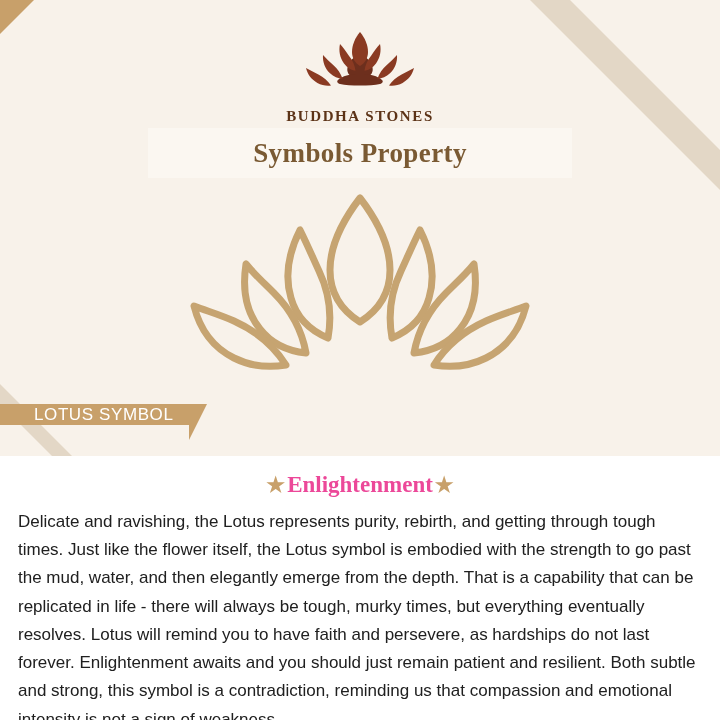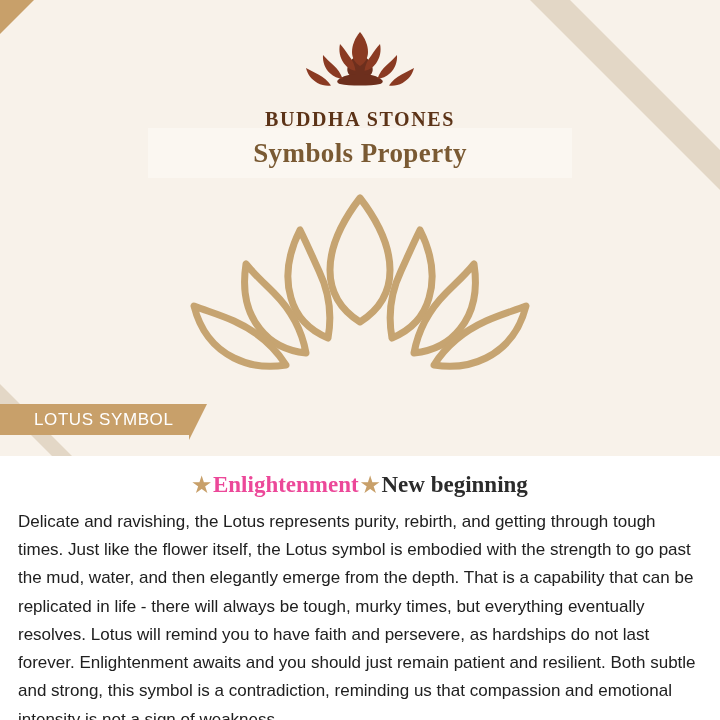--- a/index.html
+++ b/index.html
@@ -70,21 +70,21 @@
     text-align: center;
   }
   .brand-logo {
     display: block;
     margin: 0 auto;
     width: 164px;
     height: 80px;
   }
   .brand-name {
     margin-top: 4px;
-    font-size: 20px;
+    font-size: 15px;
     letter-spacing: 1.6px;
     font-weight: bold;
     color: #5c3317;
     font-family: "Liberation Serif", serif;
   }
 
   
   .title-banner {
     position: absolute;
     top: 128px;
@@ -113,21 +113,21 @@
     transform: translateX(-50%);
     width: 420px;
     height: 220px;
   }
 
   
   .symbol-tag {
     position: absolute;
     top: 404px;
     left: 0;
-    height: 31px;
+    height: 21px;
     background: #c8a06a;
     color: #ffffff;
     font-size: 17px;
     letter-spacing: 0.6px;
     display: flex;
     align-items: center;
     padding-left: 34px;
     padding-right: 16px;
   }
   .symbol-tag::after {
@@ -238,18 +238,17 @@
 
   <div class="symbol-tag">
     <span>LOTUS SYMBOL</span>
   </div>
 
   <div class="desc-panel">
     <div class="headline">
       <span class="star">★</span>
       <span class="h-a">Enlightenment</span>
       <span class="star">★</span>
-      <span class="h-b">New beginning</span>
     </div>
     <div class="body-text">Delicate and ravishing, the Lotus represents purity, rebirth, and getting through tough times. Just like the flower itself, the Lotus symbol is embodied with the strength to go past the mud, water, and then elegantly emerge from the depth. That is a capability that can be replicated in life - there will always be tough, murky times, but everything eventually resolves. Lotus will remind you to have faith and persevere, as hardships do not last forever. Enlightenment awaits and you should just remain patient and resilient. Both subtle and strong, this symbol is a contradiction, reminding us that compassion and emotional intensity is not a sign of weakness.</div>
   </div>
 
 </div>
 
 </body></html>

